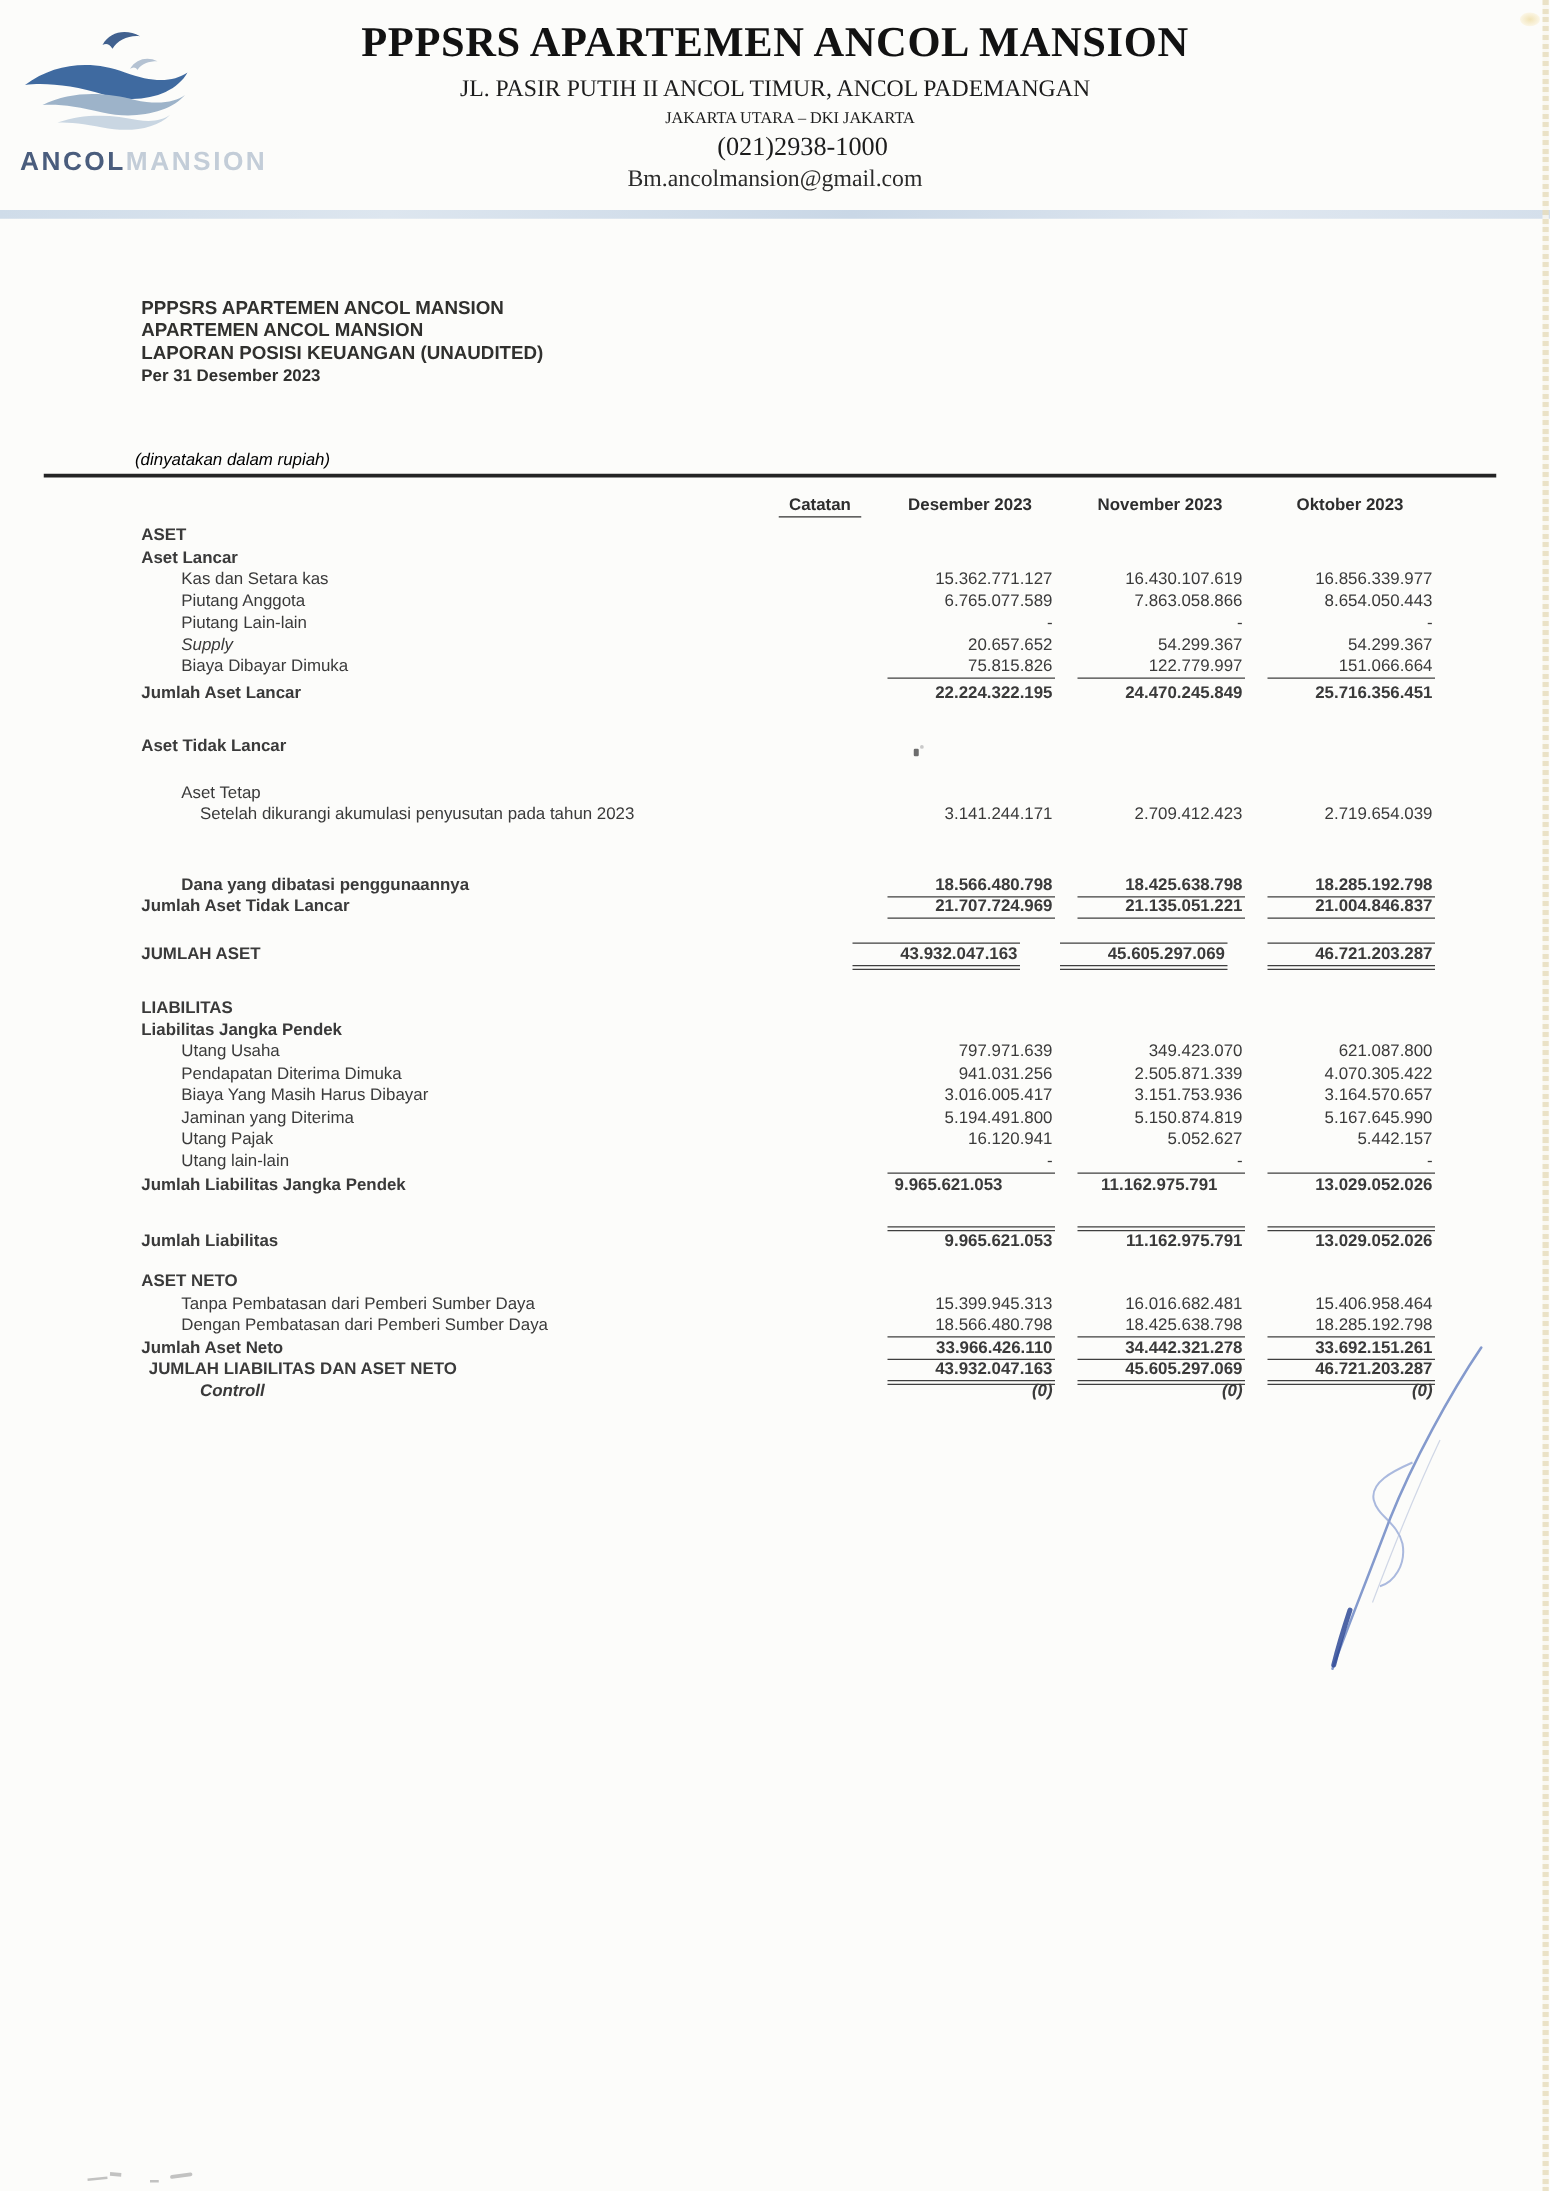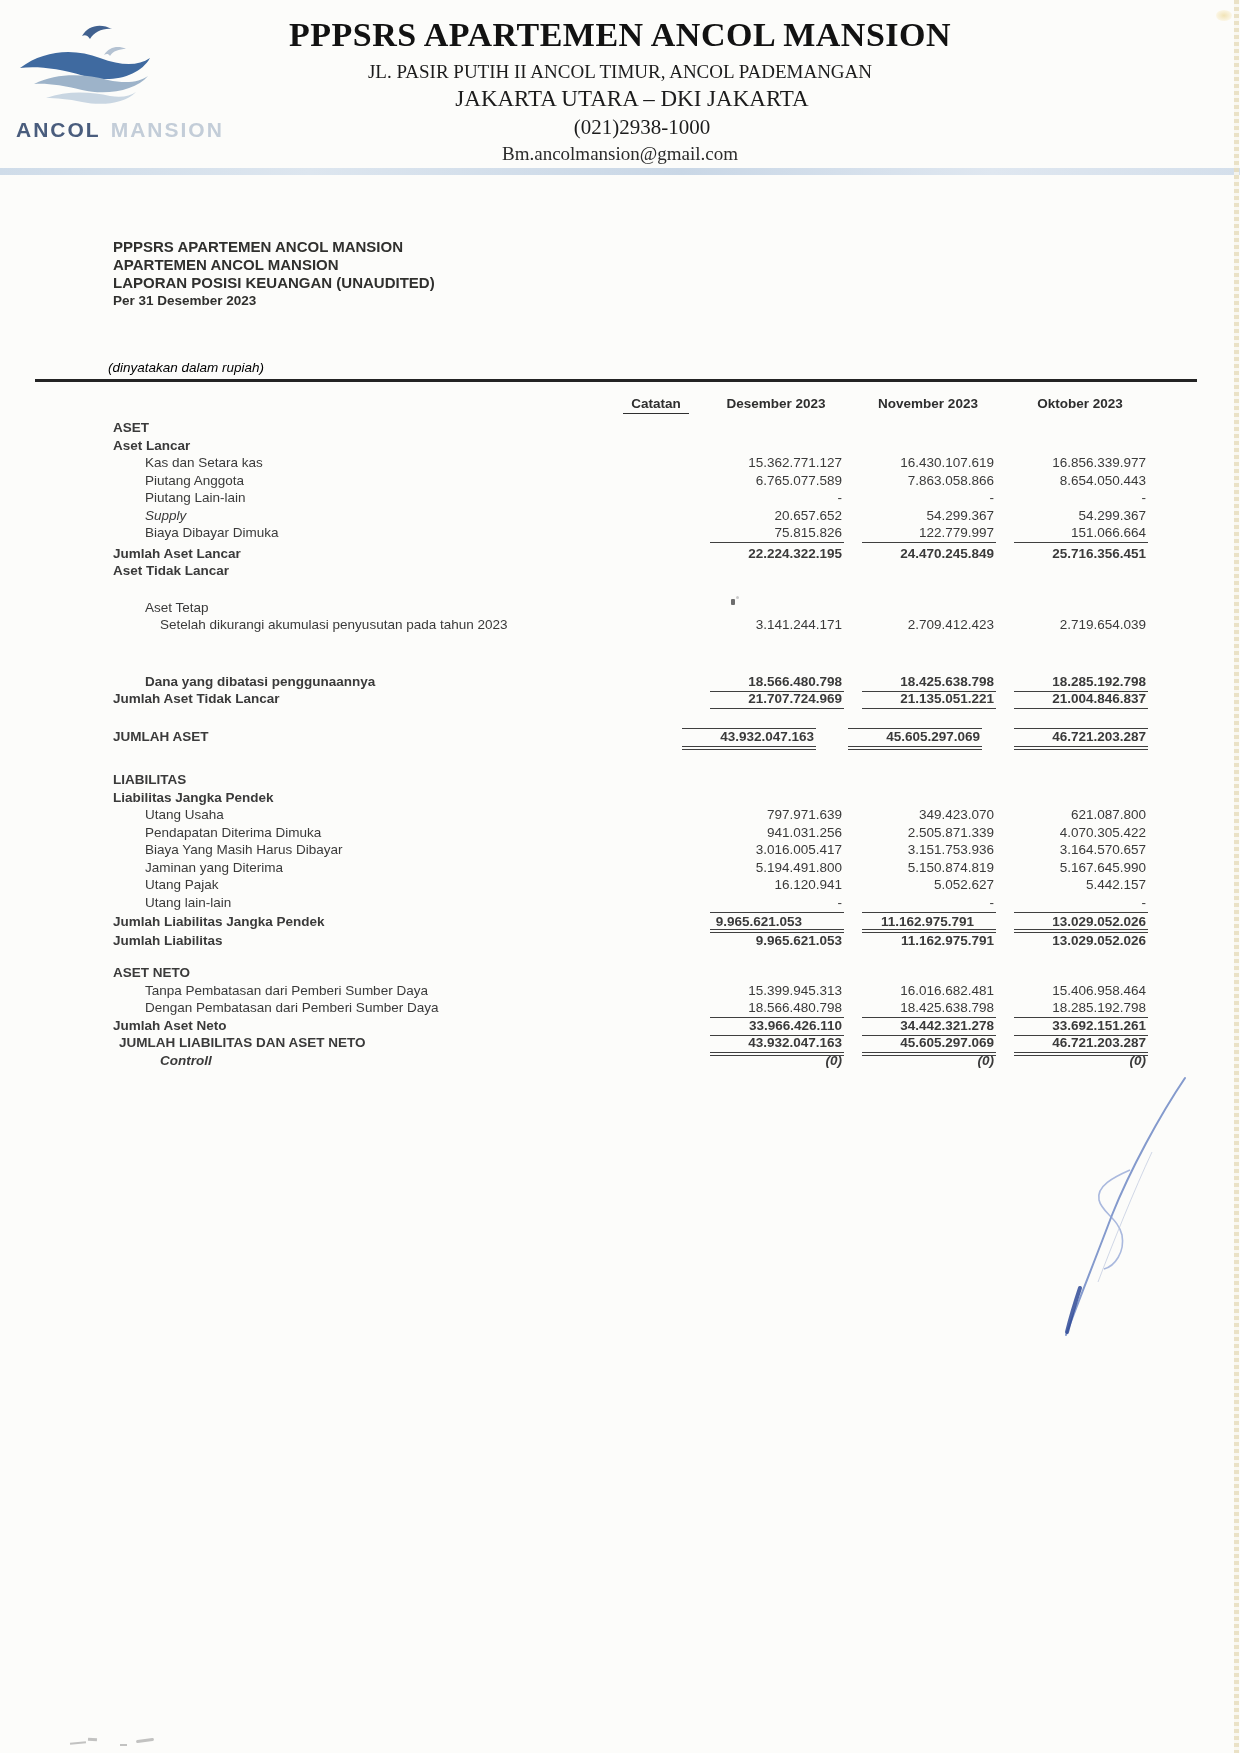--- a/index.html
+++ b/index.html
@@ -6,28 +6,28 @@
   .page{
     position:relative;width:1240px;height:1753px;margin:0 auto;
     background:#fcfcfa;overflow:hidden;
     font-family:"Liberation Sans",sans-serif;color:#3a3a3a;
   }
   
   .lh-center{position:absolute;left:0;right:0;top:16px;text-align:center;
     font-family:"Liberation Serif",serif;color:#1c1c1c;}
   .org-title{font-size:34px;font-weight:bold;letter-spacing:.5px;color:#121212;}
   .org-address{font-size:19px;margin-top:7px;}
-  .org-city{font-size:23px;margin-top:3px;padding-left:24px;}
+  .org-city{font-size:13px;margin-top:3px;padding-left:24px;}
   .org-phone{font-size:21px;margin-top:3px;padding-left:44px;}
   .org-email{font-size:19px;margin-top:3px;color:#2b2b2b;}
   .logo{position:absolute;left:16px;top:20px;width:150px;height:100px;}
   .logo-wordmark{position:absolute;left:16px;top:118px;font-size:21px;font-weight:bold;
     letter-spacing:2px;white-space:nowrap;}
   .logo-word-a{color:#4a5d7d;}
-  .logo-word-b{color:#c3cdd8;margin-left:10px;}
+  .logo-word-b{color:#c3cdd8;}
   .sep{position:absolute;left:0;right:0;top:168px;height:7px;
     background:linear-gradient(90deg,#cfdce9,#dde6ef 25%,#c9d7e6 55%,#dfe7f0 80%,#d4dfeb);}
   
   .docinfo{position:absolute;left:113px;top:238px;font-weight:bold;color:#30302e;}
   .docinfo div{font-size:15px;line-height:18px;}
   .docinfo .small{font-size:13.5px;}
   .note{position:absolute;left:108px;top:360px;font-style:italic;font-size:13.5px;color:#000000;}
   .rule{position:absolute;left:35px;top:379px;width:1162px;height:3px;background:#242424;}
   
   .table{position:absolute;left:113px;top:396px;width:1035px;font-size:13.5px;line-height:16px;}
@@ -44,21 +44,21 @@
   .it .lbl{font-style:italic;}
   .it-val .val{font-style:italic;}
   .ind1 .lbl{padding-left:32px;}
   .ind2 .lbl{padding-left:47px;}
   .tot-ind .lbl{padding-left:6px;}
   .ub .val{border-bottom:1.5px solid #3f3f3f;}
   .ut .val{border-top:1.5px solid #3f3f3f;}
   .udbl .val{border-bottom:4px double #3f3f3f;}
   .ut2 .val{border-top:1px solid #3f3f3f;position:relative;}
   .ut2 .val::before{content:"";position:absolute;top:-4px;left:0;right:0;height:1px;background:#3f3f3f;}
-  .mt3{margin-top:3px;}.mt26{}.mt19{margin-top:19px;gap:14px;}
+  .mt3{margin-top:3px;}.mt26{margin-top:26px;}.mt19{margin-top:19px;gap:14px;}
   .mt39{margin-top:39px;font-weight:bold;}.mt27{margin-top:27px;}.mt2{margin-top:2px;gap:20px;}
   .mt16{margin-top:16px;}
   
   .edge-strip{position:absolute;right:1px;top:0;width:5px;height:100%;opacity:.85;
     background:repeating-linear-gradient(180deg,#e7ddbd 0 4px,#f9f7ef 4px 7px);}
   .corner-dot{position:absolute;right:8px;top:10px;width:16px;height:11px;border-radius:50%;
     background:radial-gradient(#f1e3b6,#fbf6e6 70%,transparent);}
   .stray-dot{position:absolute;left:731px;top:599px;width:4px;height:6px;background:#4a4a4a;
     border-radius:1px;opacity:.8;}
   .stray-dot::after{content:"";position:absolute;left:5px;top:-3px;width:3px;height:3px;

